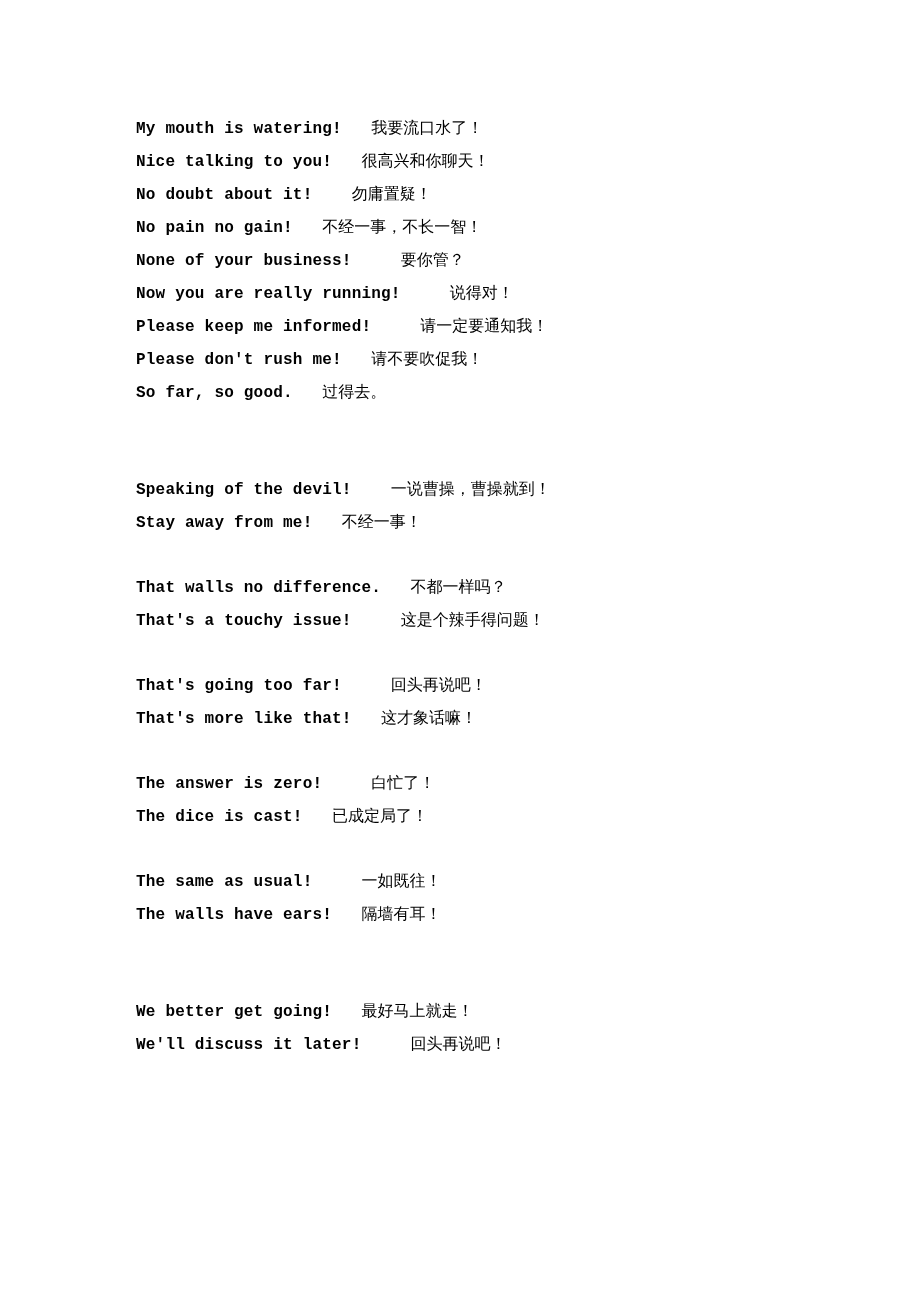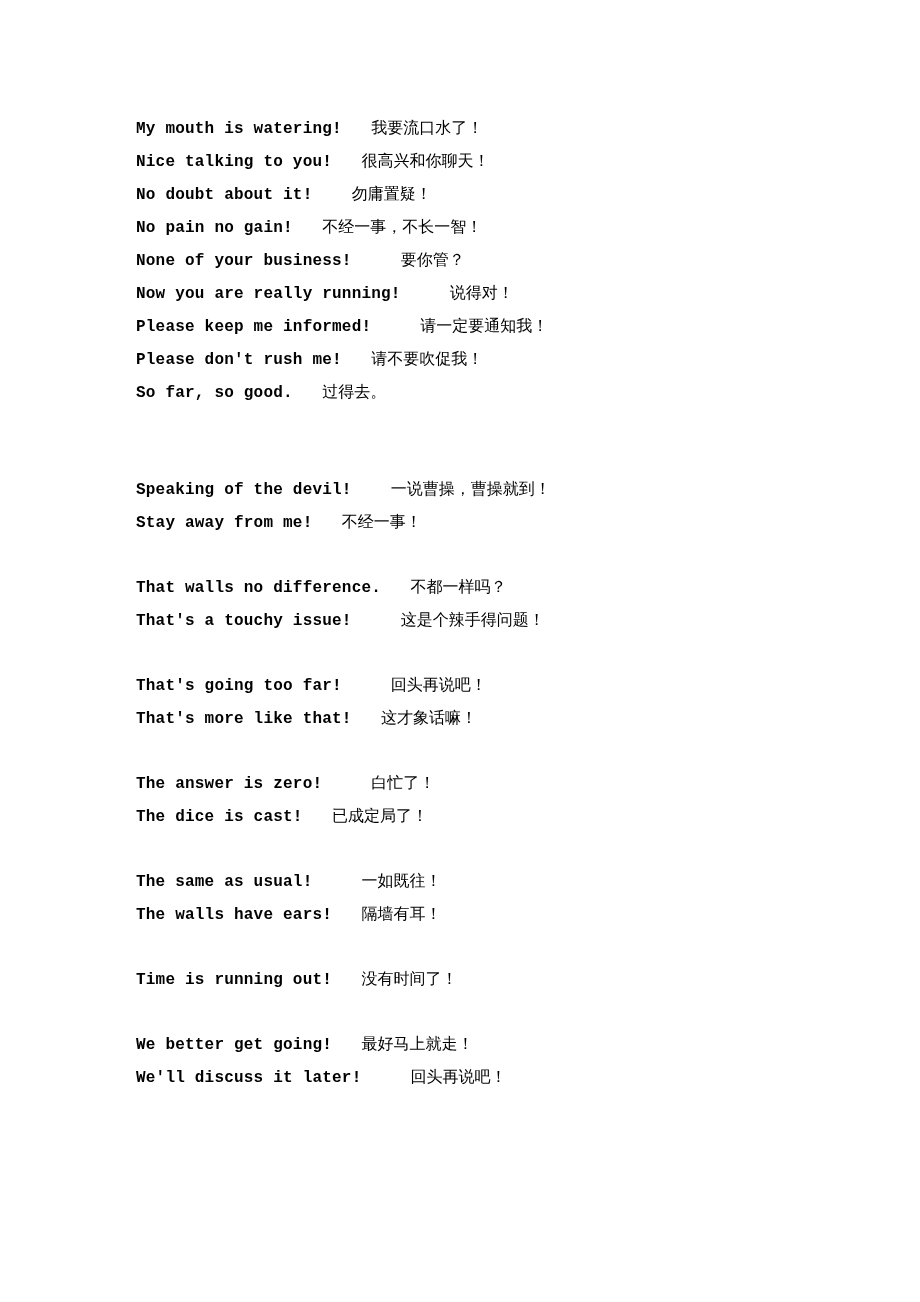--- a/index.html
+++ b/index.html
@@ -52,17 +52,16 @@
     <div class="blank"></div>
     <div class="line"><span class="eng">That's going too far!     </span><span>回头再说吧！</span></div>
     <div class="line"><span class="eng">That's more like that!   </span><span>这才象话嘛！</span></div>
     <div class="blank"></div>
     <div class="line"><span class="eng">The answer is zero!     </span><span>白忙了！</span></div>
     <div class="line"><span class="eng">The dice is cast!   </span><span>已成定局了！</span></div>
     <div class="blank"></div>
     <div class="line"><span class="eng">The same as usual!     </span><span>一如既往！</span></div>
     <div class="line"><span class="eng">The walls have ears!   </span><span>隔墙有耳！</span></div>
     <div class="blank"></div>
-    <div class="line"><span class="eng">Time is running out!   </span><span>没有时间了！</span></div>
     <div class="blank"></div>
     <div class="line"><span class="eng">We better get going!   </span><span>最好马上就走！</span></div>
     <div class="line"><span class="eng">We'll discuss it later!     </span><span>回头再说吧！</span></div>
   </div>
 
 </body></html>

